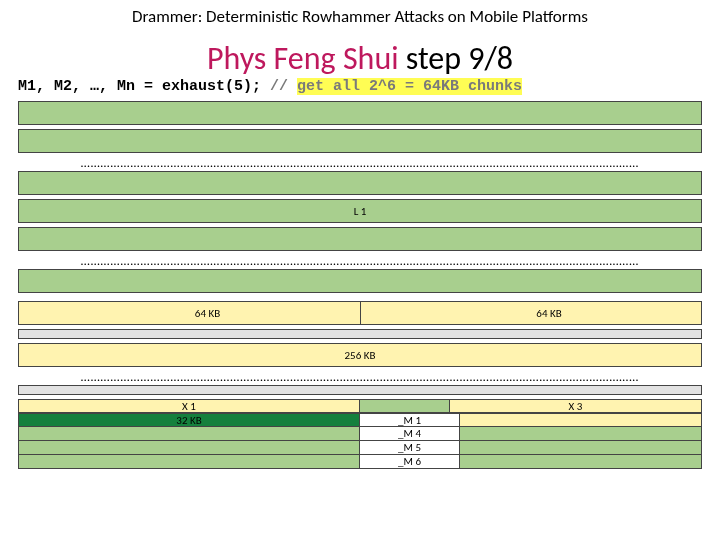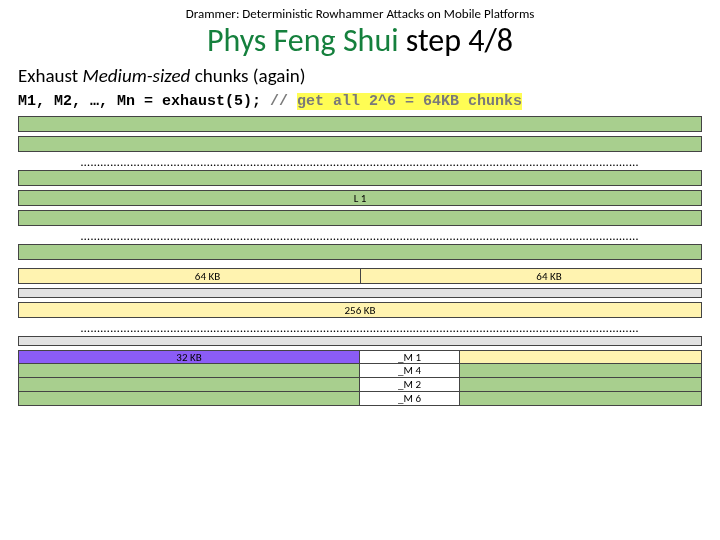--- a/index.html
+++ b/index.html
@@ -5,38 +5,38 @@
   * { box-sizing: border-box; }
   body {
     margin: 0;
     width: 720px;
     height: 540px;
     font-family: Calibri, "Segoe UI", sans-serif;
     color: #000;
     background: #fff;
   }
   .slide { padding: 6px 18px 14px 18px; }
-  .supertitle { text-align: center; font-size: 13px; margin-bottom: 0; }
+  .supertitle { text-align: center; font-size: 17px; margin-bottom: 12px; }
   .title { text-align: center; font-size: 32px; margin-top: 0; }
-  .title .accent { color: #15803d; }
+  .title .accent { color: #be185d; }
   .subheading { font-size: 19px; margin: 4px 0 6px 0; }
   .subheading .em { font-style: italic; }
   .code-line {
     font-family: "Courier New", monospace;
     font-size: 15px;
     font-weight: bold;
     margin-bottom: 6px;
     white-space: pre;
   }
   .code-line .comment { color: #7a7a7a; font-weight: bold; }
   .code-line .hl { background: #fffd54; }
   .diagram { width: 684px; margin: 0 auto; font-size: 11px; line-height: 1; }
   .band {
     border: 1px solid #444;
-    height: 16px;
+    height: 24px;
     display: flex;
     align-items: center;
     justify-content: center;
     background: #fff;
   }
   .band.green { background: #a8cf8e; }
   .band.yellow { background: #fff3b0; }
   .band.gray { background: #e2e2e2; }
   .band.tight { height: 10px; }
   .dots-row {
@@ -68,26 +68,23 @@
   .m-mid { width: 100px; background: #fff; }
   .m-right { flex: 1; background: #a8cf8e; }
 </style>
 </head>
 <body>
 
 <div class="slide">
 
   <div class="supertitle">Drammer: Deterministic Rowhammer Attacks on Mobile Platforms</div>
   <div class="title">
-    <span class="accent">Phys Feng Shui</span><span> step 4/8</span>
+    <span class="accent">Phys Feng Shui</span><span> step 9/8</span>
   </div>
 
-  <div class="subheading">
-    <span>Exhaust </span><span class="em">Medium-sized</span><span> chunks (again)</span>
-  </div>
 
   <div class="code-line"><span>M1, M2, …, Mn = exhaust(5);</span><span class="comment"><span> // </span><span class="hl">get all 2^6 = 64KB chunks</span></span></div>
 
   <div class="diagram">
 
     <div class="band green"></div>
     <div class="gap"></div>
     <div class="band green"></div>
     <div class="dots-row">……………………………………………………………………………………………………………………………………………………</div>
     <div class="band green"></div>
@@ -109,34 +106,39 @@
     <div class="band gray tight"></div>
     <div class="gap"></div>
 
     <div class="band yellow">256 KB</div>
 
     <div class="dots-row">……………………………………………………………………………………………………………………………………………………</div>
 
     <div class="band gray tight"></div>
     <div class="gap"></div>
 
+    <div class="xrow">
+      <div class="x-left">X 1</div>
+      <div class="x-mid"></div>
+      <div class="x-right">X 3</div>
+    </div>
 
     <div class="mrow first">
-      <div class="m-left" style="background:#8b5cf6">32 KB</div>
+      <div class="m-left" style="background:#15803d">32 KB</div>
       <div class="m-mid">_M 1</div>
       <div class="m-right" style="background:#fff3b0"></div>
     </div>
     <div class="mrow">
       <div class="m-left"></div>
       <div class="m-mid">_M 4</div>
       <div class="m-right"></div>
     </div>
     <div class="mrow">
       <div class="m-left"></div>
-      <div class="m-mid">_M 2</div>
+      <div class="m-mid">_M 5</div>
       <div class="m-right"></div>
     </div>
     <div class="mrow">
       <div class="m-left"></div>
       <div class="m-mid">_M 6</div>
       <div class="m-right"></div>
     </div>
 
   </div>
 </div>

